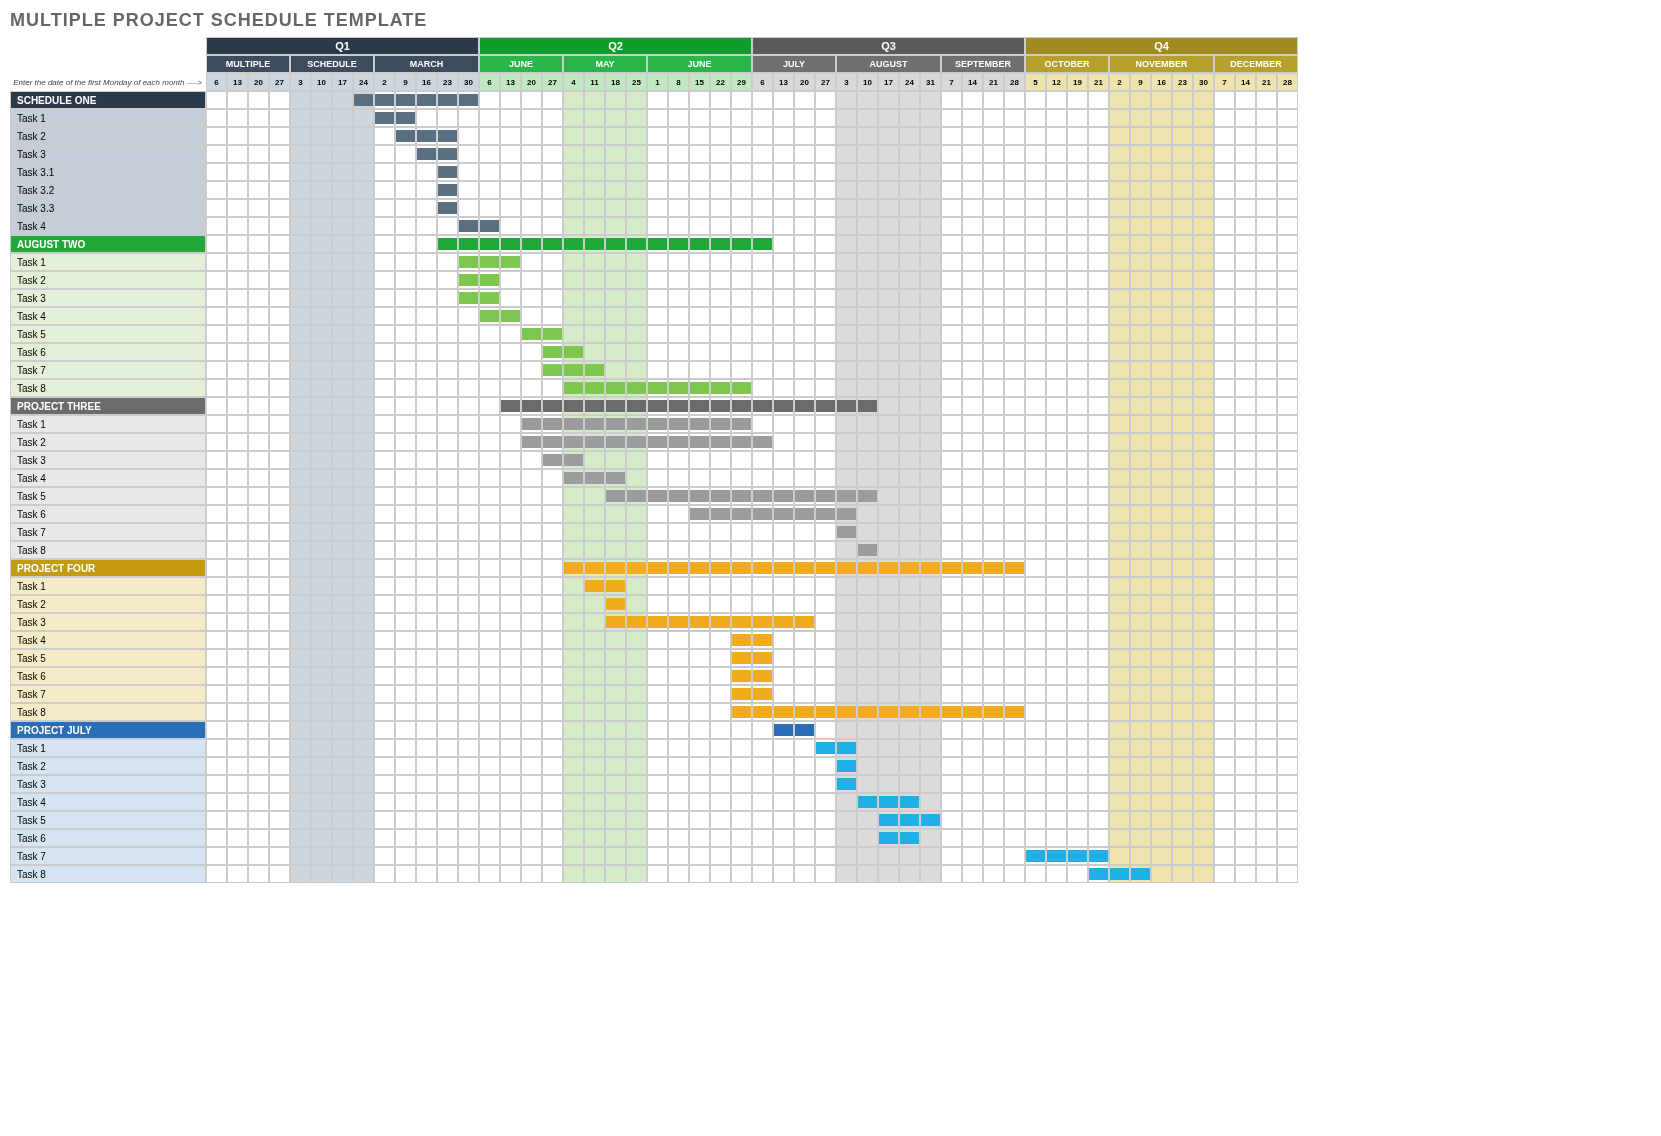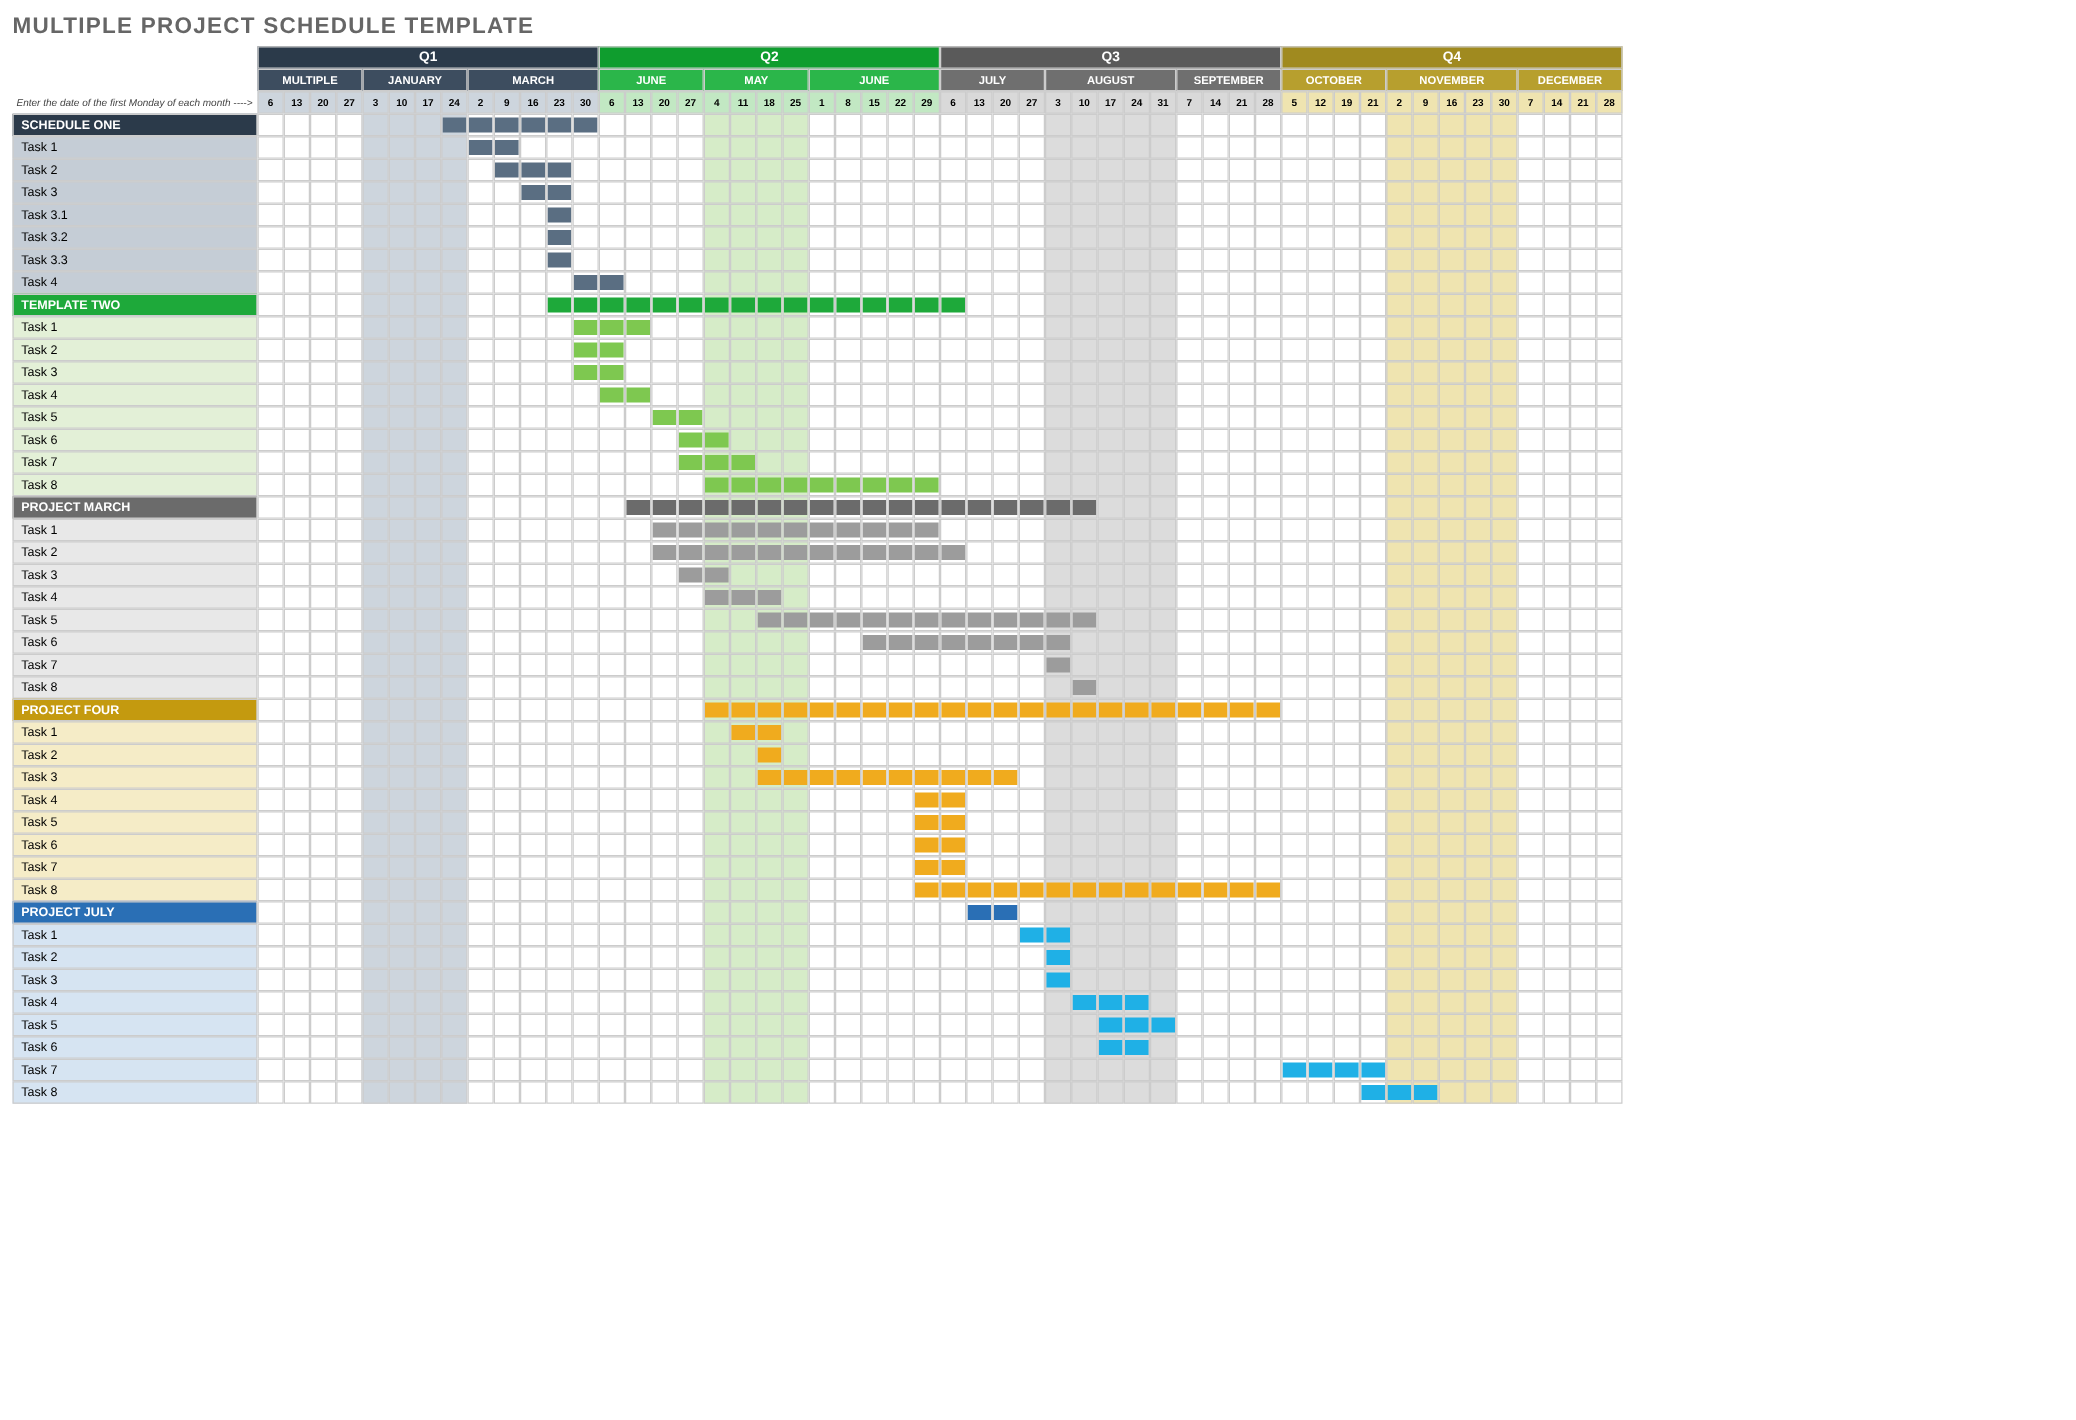--- a/index.html
+++ b/index.html
@@ -22,21 +22,21 @@
 
 <div class="title">MULTIPLE PROJECT SCHEDULE TEMPLATE</div>
 <div class="chart" id="chart">
     <div class="hdr-corner"></div>
     <div class="q-hdr" style="grid-column:span 13;background:#2b3a4a">Q1</div>
     <div class="q-hdr" style="grid-column:span 13;background:#0f9d2e">Q2</div>
     <div class="q-hdr" style="grid-column:span 13;background:#5a5a5a">Q3</div>
     <div class="q-hdr" style="grid-column:span 13;background:#a08a1f">Q4</div>
     <div class="hdr-corner"></div>
     <div class="m-hdr" style="grid-column:span 4;background:#3d4d5f">MULTIPLE</div>
-    <div class="m-hdr" style="grid-column:span 4;background:#3d4d5f">JANUARY</div>
+    <div class="m-hdr" style="grid-column:span 4;background:#3d4d5f">SCHEDULE</div>
     <div class="m-hdr" style="grid-column:span 5;background:#3d4d5f">MARCH</div>
     <div class="m-hdr" style="grid-column:span 4;background:#2bb64a">JUNE</div>
     <div class="m-hdr" style="grid-column:span 4;background:#2bb64a">MAY</div>
     <div class="m-hdr" style="grid-column:span 5;background:#2bb64a">JUNE</div>
     <div class="m-hdr" style="grid-column:span 4;background:#6f6f6f">JULY</div>
     <div class="m-hdr" style="grid-column:span 5;background:#6f6f6f">AUGUST</div>
     <div class="m-hdr" style="grid-column:span 4;background:#6f6f6f">SEPTEMBER</div>
     <div class="m-hdr" style="grid-column:span 4;background:#b79f2e">OCTOBER</div>
     <div class="m-hdr" style="grid-column:span 5;background:#b79f2e">NOVEMBER</div>
     <div class="m-hdr" style="grid-column:span 4;background:#b79f2e">DECEMBER</div>
@@ -546,21 +546,21 @@
     <div class="cell" style="background:#ffffff"></div>
     <div class="cell" style="background:#efe4b0"></div>
     <div class="cell" style="background:#efe4b0"></div>
     <div class="cell" style="background:#efe4b0"></div>
     <div class="cell" style="background:#efe4b0"></div>
     <div class="cell" style="background:#efe4b0"></div>
     <div class="cell" style="background:#ffffff"></div>
     <div class="cell" style="background:#ffffff"></div>
     <div class="cell" style="background:#ffffff"></div>
     <div class="cell" style="background:#ffffff"></div>
-    <div class="proj-hdr" style="background:#1ea93a">TEMPLATE TWO</div>
+    <div class="proj-hdr" style="background:#1ea93a">AUGUST TWO</div>
     <div class="cell" style="background:#ffffff"></div>
     <div class="cell" style="background:#ffffff"></div>
     <div class="cell" style="background:#ffffff"></div>
     <div class="cell" style="background:#ffffff"></div>
     <div class="cell" style="background:#cdd5dd"></div>
     <div class="cell" style="background:#cdd5dd"></div>
     <div class="cell" style="background:#cdd5dd"></div>
     <div class="cell" style="background:#cdd5dd"></div>
     <div class="cell" style="background:#ffffff"></div>
     <div class="cell" style="background:#ffffff"></div>
@@ -1105,21 +1105,21 @@
     <div class="cell" style="background:#ffffff"></div>
     <div class="cell" style="background:#efe4b0"></div>
     <div class="cell" style="background:#efe4b0"></div>
     <div class="cell" style="background:#efe4b0"></div>
     <div class="cell" style="background:#efe4b0"></div>
     <div class="cell" style="background:#efe4b0"></div>
     <div class="cell" style="background:#ffffff"></div>
     <div class="cell" style="background:#ffffff"></div>
     <div class="cell" style="background:#ffffff"></div>
     <div class="cell" style="background:#ffffff"></div>
-    <div class="proj-hdr" style="background:#6b6b6b">PROJECT MARCH</div>
+    <div class="proj-hdr" style="background:#6b6b6b">PROJECT THREE</div>
     <div class="cell" style="background:#ffffff"></div>
     <div class="cell" style="background:#ffffff"></div>
     <div class="cell" style="background:#ffffff"></div>
     <div class="cell" style="background:#ffffff"></div>
     <div class="cell" style="background:#cdd5dd"></div>
     <div class="cell" style="background:#cdd5dd"></div>
     <div class="cell" style="background:#cdd5dd"></div>
     <div class="cell" style="background:#cdd5dd"></div>
     <div class="cell" style="background:#ffffff"></div>
     <div class="cell" style="background:#ffffff"></div>

